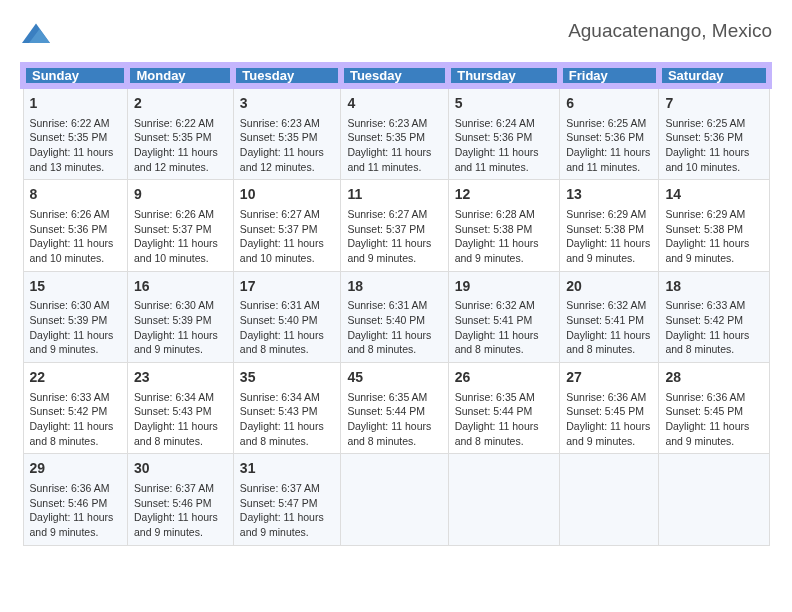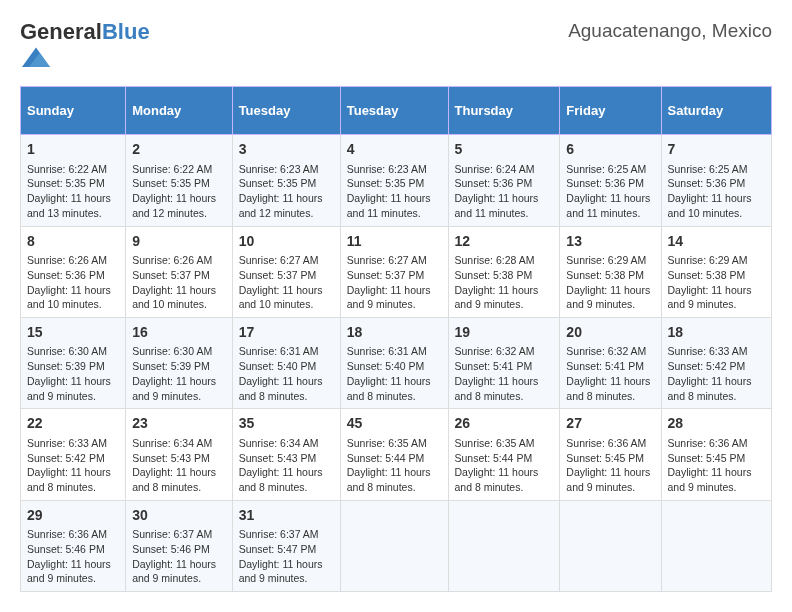--- a/index.html
+++ b/index.html
@@ -48,25 +48,25 @@
     table {
       width: 100%;
       border-collapse: collapse;
       font-size: 11px;
     }
     thead tr {
       background-color: #3a7fc1;
       color: #fff;
     }
     thead th {
-      padding: 16px 6px;
+      padding: 0 6px;
       text-align: left;
       font-size: 13px;
       font-weight: bold;
-      border: 1px solid #c4b5fd;
+      border: 6px solid #c4b5fd;
     }
     tbody tr {
       background-color: #fff;
     }
     tbody tr:nth-child(odd) {
       background-color: #f5f8fc;
     }
     tbody td {
       padding: 5px 6px;
       vertical-align: top;
@@ -81,23 +81,20 @@
       display: block;
       margin-bottom: 2px;
     }
   </style>
 </head>
 <body>
 
 <div class="header">
   <div class="logo">
     <div>
-      <div class="logo-text">
-        <span class="logo-general">General</span><span class="logo-blue">Blue</span>
-      </div>
       <svg class="logo-icon" viewBox="0 0 40 30" xmlns="http://www.w3.org/2000/svg">
         <polygon points="0,28 20,0 40,28" fill="#3a7fc1"></polygon>
         <polygon points="10,28 25,8 40,28" fill="#5a9fd4" opacity="0.7"></polygon>
       </svg>
     </div>
   </div>
   <div class="title-block">
     <h2>Aguacatenango, Mexico</h2>
   </div>
 </div>

